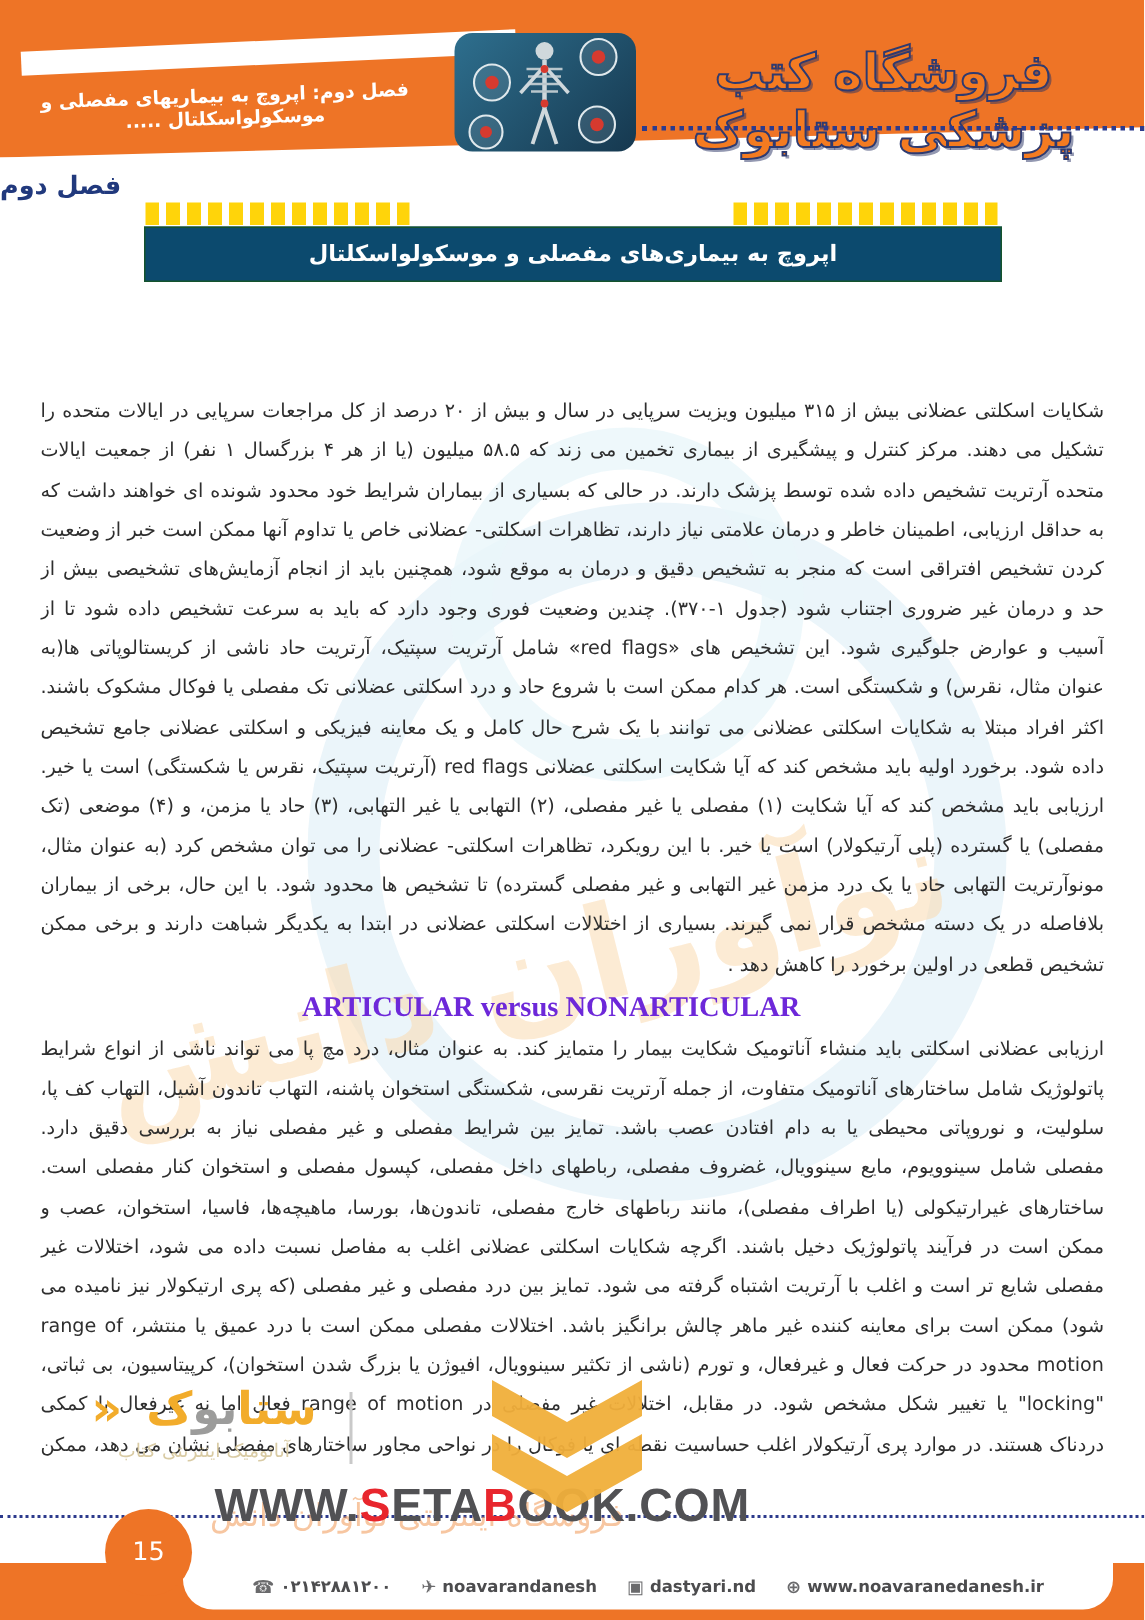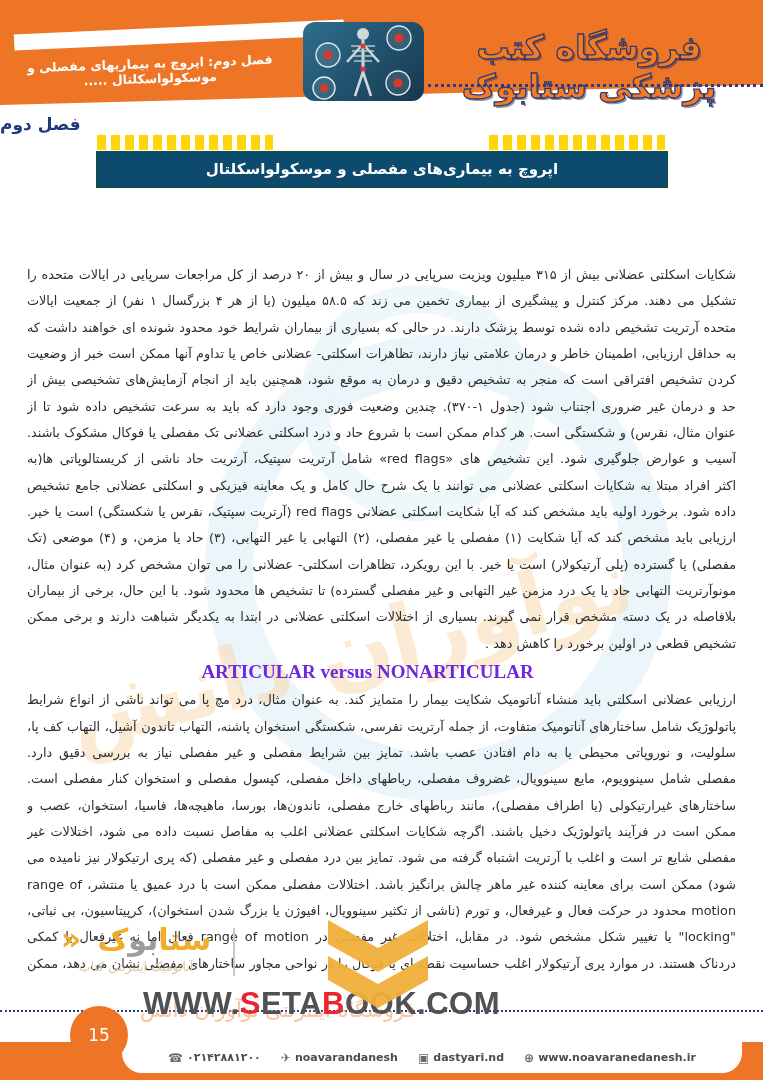--- a/index.html
+++ b/index.html
@@ -125,22 +125,22 @@
 
   <div class="body-col">
     <div class="p1">
 
     <div class="bline">شکایات اسکلتی عضلانی بیش از ۳۱۵ میلیون ویزیت سرپایی در سال و بیش از ۲۰ درصد از کل مراجعات سرپایی در ایالات متحده را</div>
         <div class="bline">تشکیل می دهند.  مرکز کنترل و پیشگیری از بیماری تخمین می زند که ۵۸.۵ میلیون (یا از هر ۴ بزرگسال ۱ نفر) از جمعیت ایالات</div>
         <div class="bline">متحده آرتریت تشخیص داده شده توسط پزشک دارند.  در حالی که بسیاری از بیماران شرایط خود محدود شونده ای خواهند داشت که</div>
         <div class="bline">به حداقل ارزیابی، اطمینان خاطر و درمان علامتی نیاز دارند، تظاهرات اسکلتی- عضلانی خاص یا تداوم آنها ممکن است خبر از وضعیت</div>
         <div class="bline">کردن تشخیص افتراقی است که منجر به تشخیص دقیق و درمان به موقع شود، همچنین باید از انجام آزمایش‌های تشخیصی بیش از</div>
         <div class="bline">حد و درمان غیر ضروری اجتناب شود (جدول ۱-۳۷۰). چندین وضعیت فوری وجود دارد که باید به سرعت تشخیص داده شود تا از</div>
+        <div class="bline">آسیب و عوارض جلوگیری شود.  این تشخیص های «red flags» شامل آرتریت سپتیک، آرتریت حاد ناشی از کریستالوپاتی ها(به</div>
         <div class="bline">عنوان مثال، نقرس) و شکستگی است.  هر کدام ممکن است با شروع حاد و درد اسکلتی عضلانی تک مفصلی یا فوکال مشکوک باشند.</div>
-        <div class="bline">آسیب و عوارض جلوگیری شود.  این تشخیص های «red flags» شامل آرتریت سپتیک، آرتریت حاد ناشی از کریستالوپاتی ها(به</div>
         <div class="bline">اکثر افراد مبتلا به شکایات اسکلتی عضلانی می توانند  با یک شرح حال کامل و یک معاینه فیزیکی و اسکلتی عضلانی جامع تشخیص</div>
         <div class="bline">داده شود. برخورد اولیه باید مشخص کند که آیا شکایت اسکلتی عضلانی red flags (آرتریت سپتیک، نقرس یا شکستگی) است یا خیر.</div>
         <div class="bline">ارزیابی باید مشخص کند که آیا شکایت (۱) مفصلی یا غیر مفصلی، (۲) التهابی یا غیر التهابی، (۳) حاد یا مزمن، و (۴) موضعی (تک</div>
         <div class="bline">مفصلی) یا گسترده (پلی آرتیکولار) است یا خیر.  با این رویکرد، تظاهرات اسکلتی- عضلانی را می توان مشخص کرد (به عنوان مثال،</div>
         <div class="bline">مونوآرتریت التهابی حاد یا یک درد مزمن غیر التهابی و غیر مفصلی گسترده) تا تشخیص ها محدود شود. با این حال، برخی از بیماران</div>
         <div class="bline">بلافاصله در یک دسته مشخص قرار نمی گیرند.  بسیاری از اختلالات اسکلتی عضلانی در ابتدا به یکدیگر شباهت دارند و برخی ممکن</div>
         <div class="bline">تشخیص قطعی در اولین برخورد را کاهش دهد .</div>
       </div>
     <div class="section-heading">ARTICULAR versus NONARTICULAR</div>
     <div class="p2">

